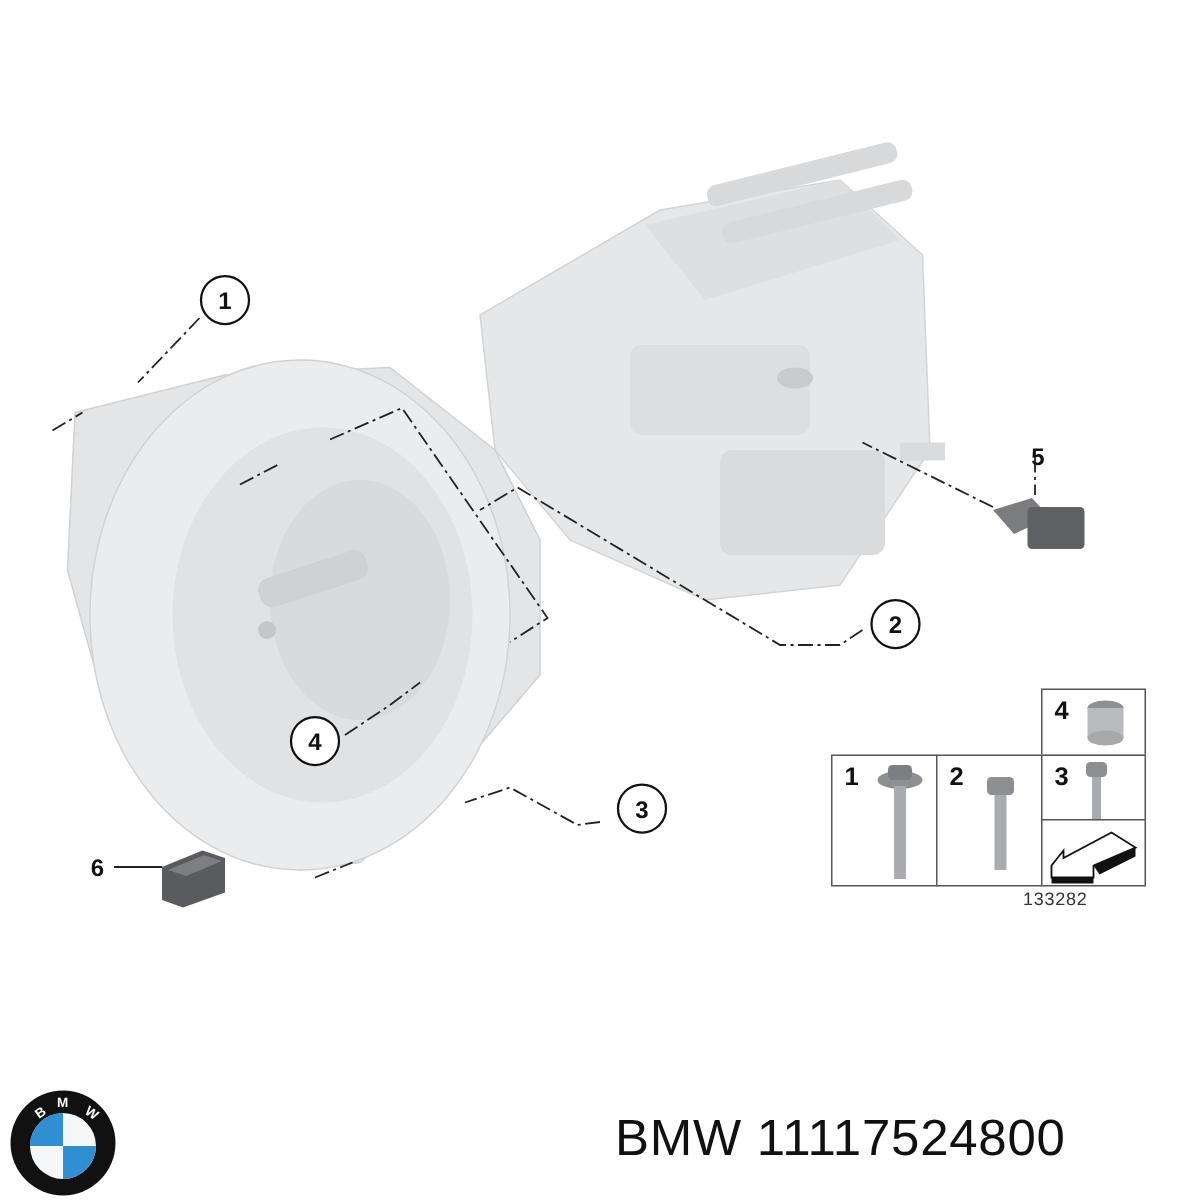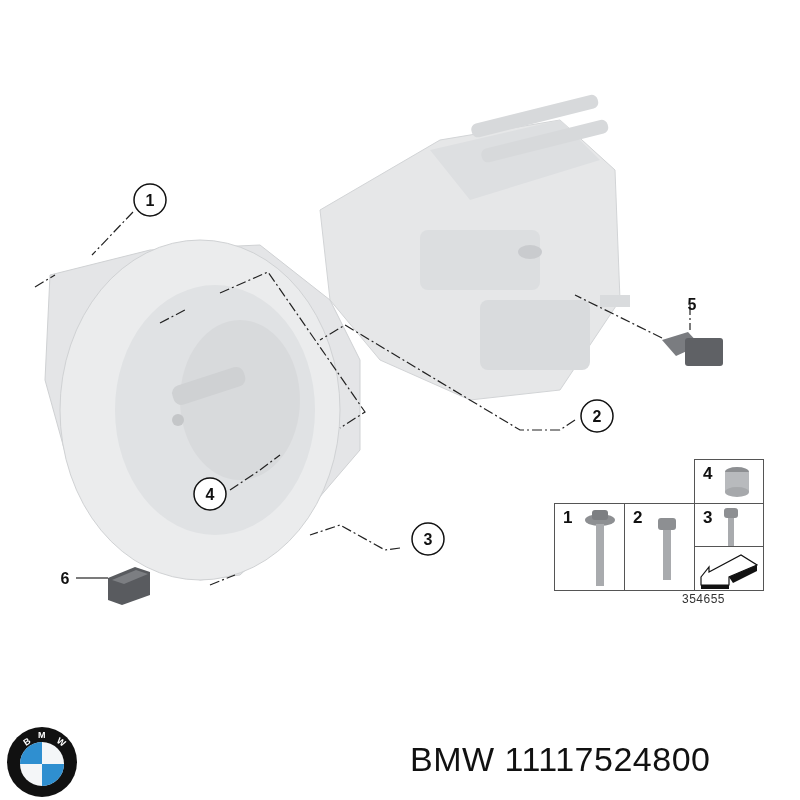--- a/index.html
+++ b/index.html
@@ -117,21 +117,21 @@
       <rect x="33" y="14" width="6" height="28" fill="#a9abae"></rect>
     </svg>
   </div>
   <div class="legend-box" style="left:694px; top:546px; width:70px; height:45px;">
     <svg width="70" height="45" style="position:absolute;left:0;top:0">
       <polygon points="6,30 14,20 14,25 46,8 62,18 34,30 34,38 6,38" fill="#fff" stroke="#111" stroke-width="1.2"></polygon>
       <polygon points="6,38 34,38 34,42 6,42" fill="#111"></polygon>
       <polygon points="34,30 62,18 62,24 38,36" fill="#111"></polygon>
     </svg>
   </div>
-  <div class="ref-num">354655</div>
+  <div class="ref-num">133282</div>
 
   
   <svg class="logo" viewBox="0 0 72 72">
     <circle cx="36" cy="36" r="35" fill="#111"></circle>
     <circle cx="36" cy="38" r="22" fill="#f4f6f8"></circle>
     <path d="M36,38 L36,16 A22,22 0 0,0 14,38 Z" fill="#2f8fd0"></path>
     <path d="M36,38 L58,38 A22,22 0 0,1 36,60 Z" fill="#2f8fd0"></path>
     <text x="20" y="20" font-size="9" fill="#fff" font-weight="bold" transform="rotate(-35 20 20)" font-family="Liberation Sans, sans-serif">B</text>
     <text x="32" y="12" font-size="9" fill="#fff" font-weight="bold" font-family="Liberation Sans, sans-serif">M</text>
     <text x="50" y="16" font-size="9" fill="#fff" font-weight="bold" transform="rotate(35 50 16)" font-family="Liberation Sans, sans-serif">W</text>

